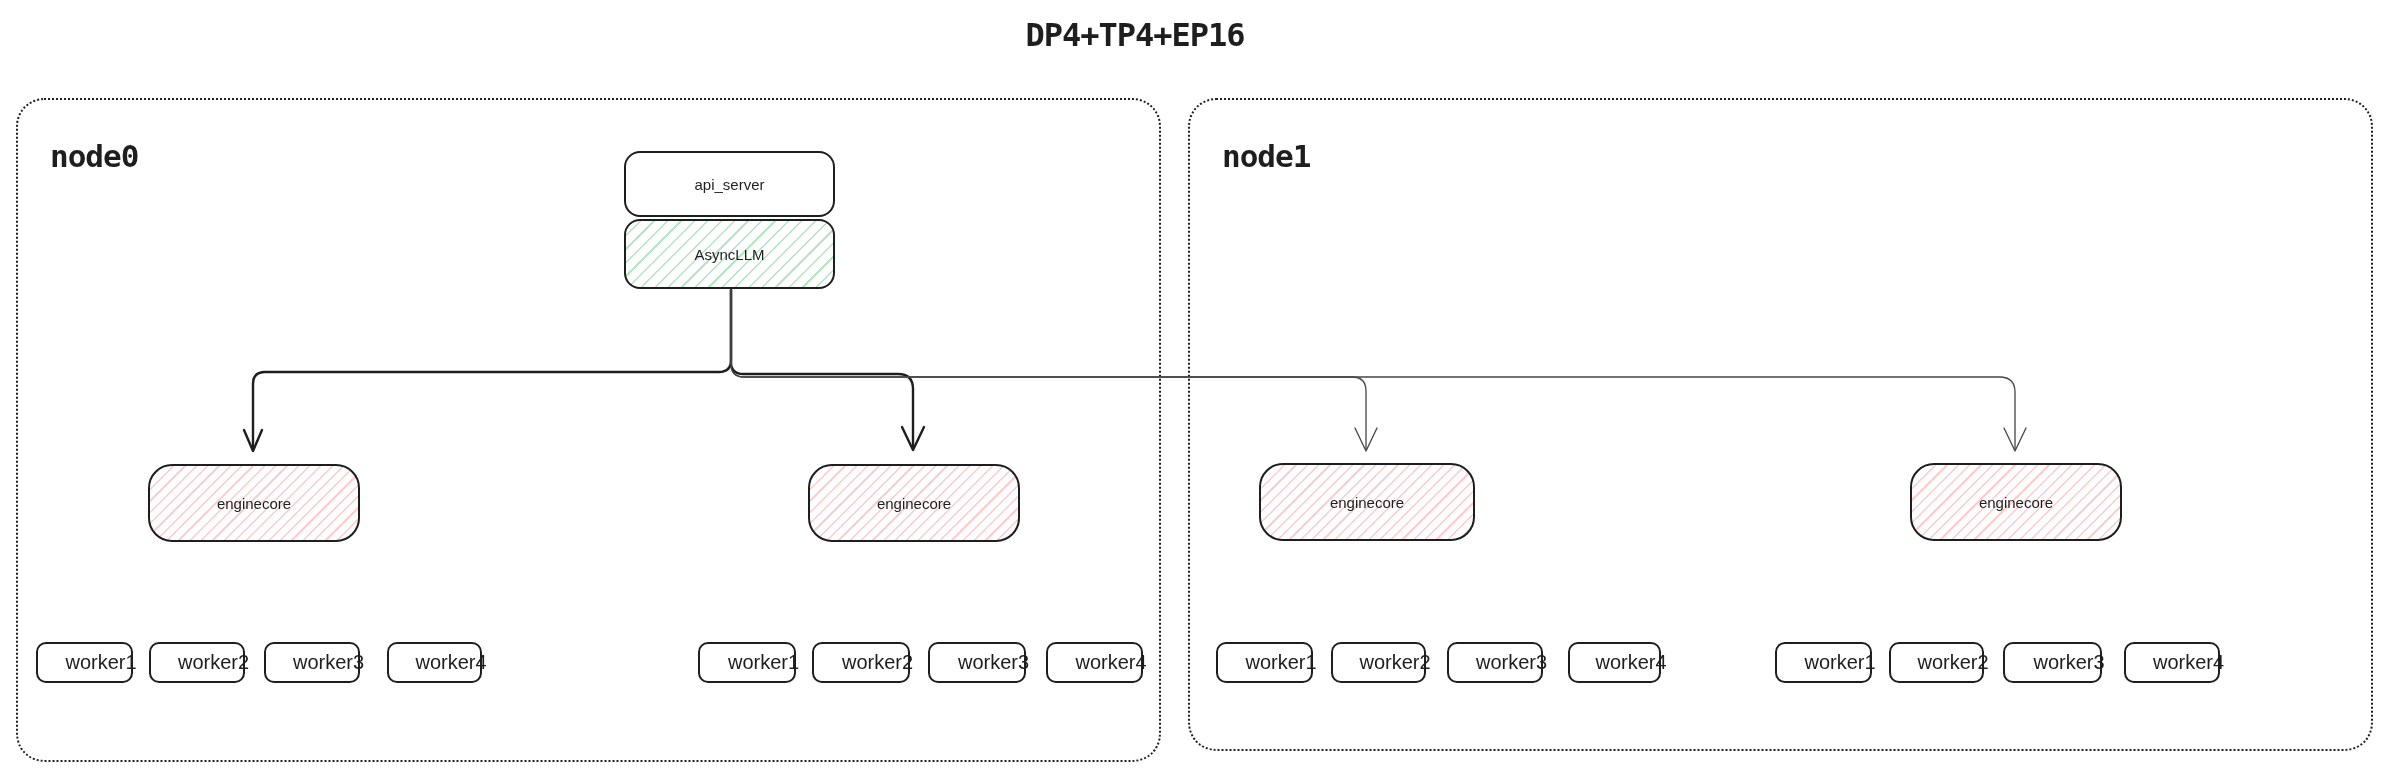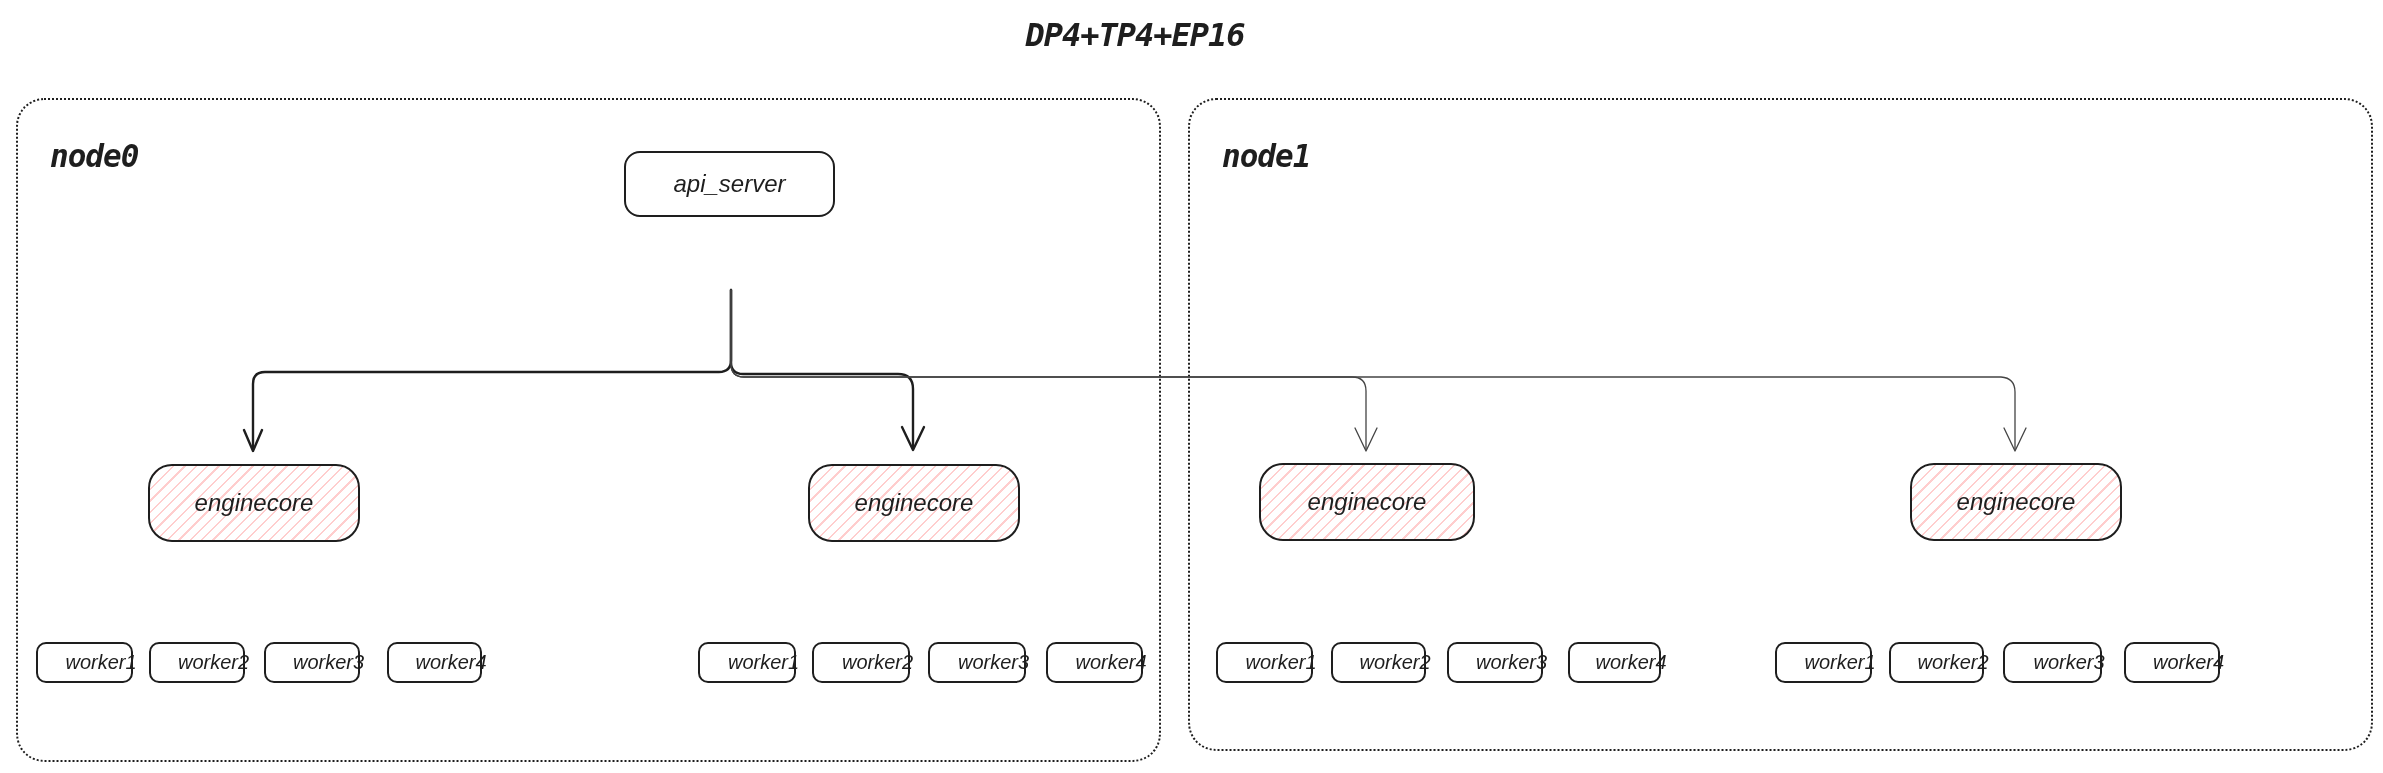--- a/index.html
+++ b/index.html
@@ -4,21 +4,21 @@
 <style>
   * { margin: 0; padding: 0; box-sizing: border-box; }
   html, body { background: #ffffff; }
   body {
     width: 2383px; height: 773px;
     position: relative;
     font-family: "Liberation Sans", sans-serif;
     color: #1e1e1e;
     overflow: hidden;
   }
-  .canvas { position: absolute; inset: 0; width: 2383px; height: 773px; font-style: italic; }
+  .canvas { position: absolute; inset: 0; width: 2383px; height: 773px; }
 
   .diagram-title {
     position: absolute;
     left: 950px; top: 16px; width: 370px;
     text-align: center;
     font-family: "DejaVu Sans Mono", monospace;
     font-weight: bold;
     font-size: 32px;
     letter-spacing: -1px;
     color: #1e1e1e;
@@ -40,21 +40,21 @@
     font-size: 31px;
     letter-spacing: -1px;
     color: #1e1e1e;
   }
 
   .shape {
     position: absolute;
     display: flex; align-items: center; justify-content: center;
     border: 2.2px solid #1e1e1e;
     background: #ffffff;
-    font-size: 24px;
+    font-size: 15px;
     color: #1e1e1e;
     white-space: nowrap;
   }
 
   .big-box { border-radius: 16px; }
   #api-server { left: 624px; top: 151px; width: 211px; height: 66px; }
   #asyncllm  { left: 624px; top: 219px; width: 211px; height: 70px; }
 
   .hatch-green {
     background-image: repeating-linear-gradient(135deg,
@@ -113,20 +113,23 @@
     </g>
     <g fill="none" stroke="#444444" stroke-width="1.3" stroke-linecap="round" stroke-linejoin="round">
       <path d="M731,290 V364 Q731,377 744,377 H2001 Q2015,378 2015,392 V449"></path>
       <path d="M2004,428 L2015,451 L2026,428"></path>
     </g>
   </svg>
 
   <div class="shape big-box" id="api-server">
     <span>api_server</span>
   </div>
+  <div class="shape big-box hatch-green" id="asyncllm">
+    <span>AsyncLLM</span>
+  </div>
 
   <div class="shape enginecore hatch-red" id="enginecore-0">
     <span>enginecore</span>
   </div>
   <div class="shape enginecore hatch-red" id="enginecore-1">
     <span>enginecore</span>
   </div>
   <div class="shape enginecore hatch-red" id="enginecore-2">
     <span>enginecore</span>
   </div>

